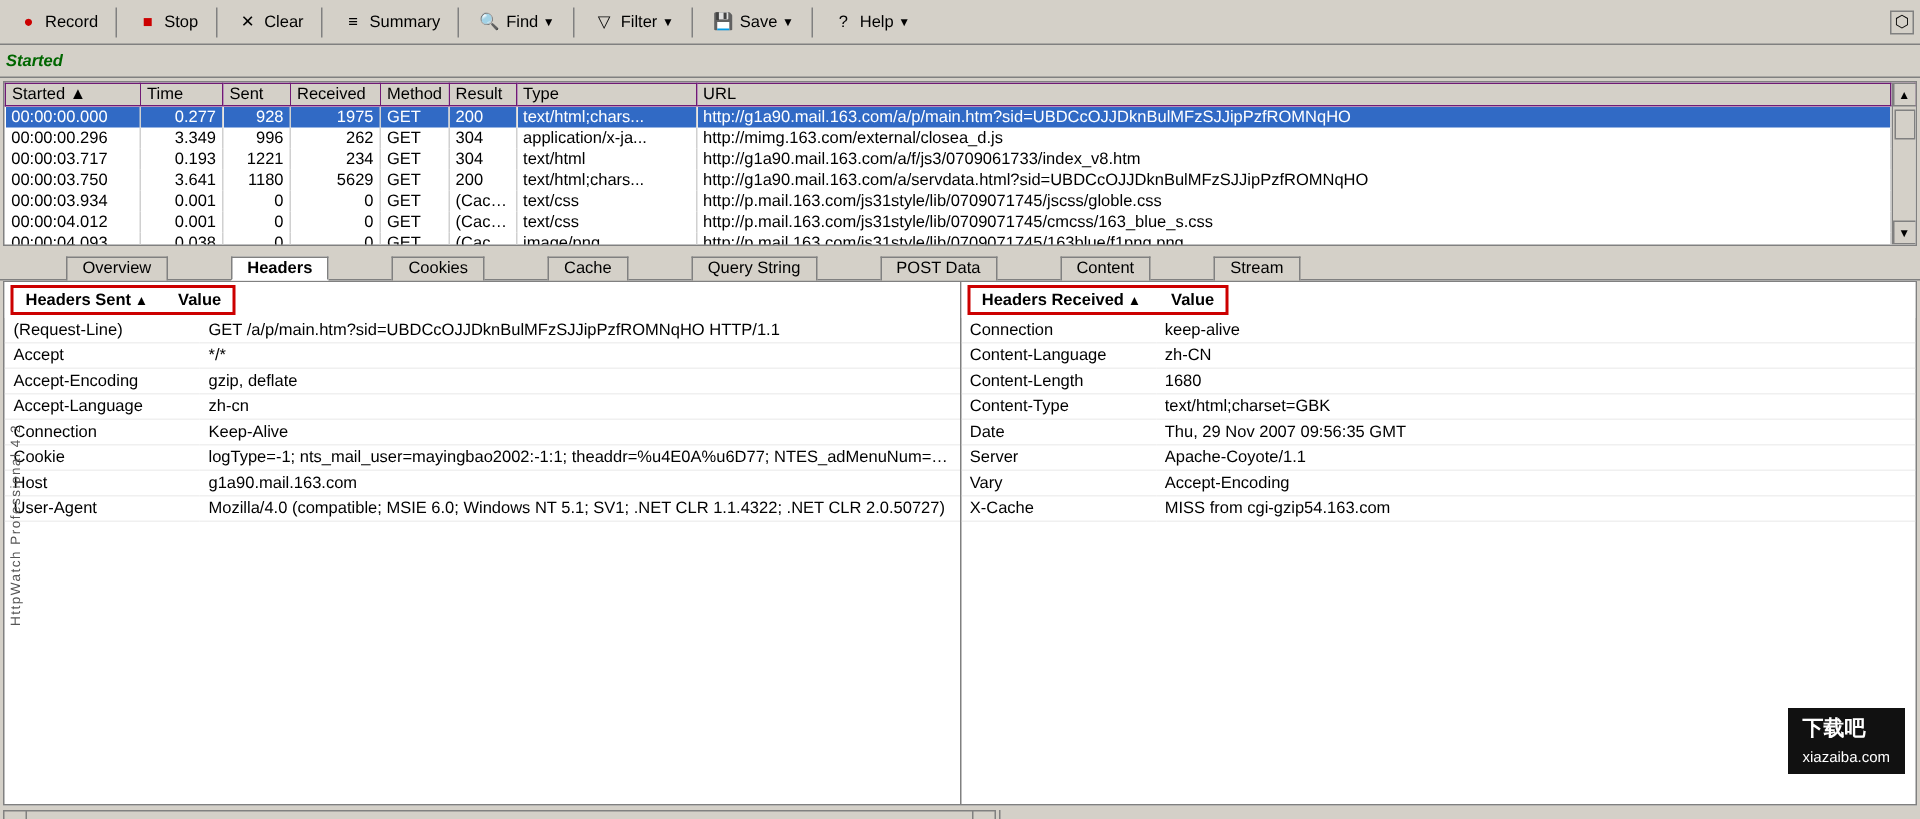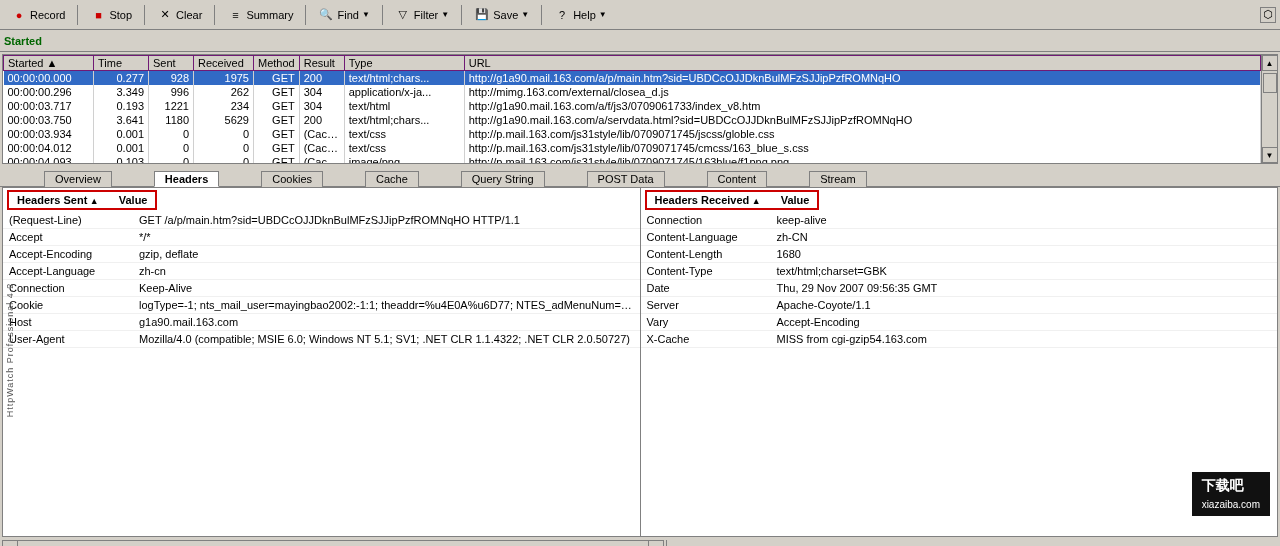--- a/index.html
+++ b/index.html
@@ -59,21 +59,21 @@
       border-right: 1px solid #d0d0d0;
       padding: 1px 4px;
       white-space: nowrap;
       overflow: hidden;
       max-width: 0;
     }
     .col-started { width: 90px; }
     .col-time { width: 55px; text-align: right; }
     .col-sent { width: 45px; text-align: right; }
     .col-received { width: 60px; text-align: right; }
-    .col-method { width: 45px; text-align: right; }
+    .col-method { width: 45px; }
     .col-result { width: 45px; }
     .col-type { width: 120px; }
     .col-url { width: auto; }
     
     
     .v-scrollbar {
       position: absolute;
       right: 0;
       top: 0;
       width: 16px;
@@ -280,21 +280,21 @@
       <span class="toolbar-icon">?</span>
       <span>Help</span>
       <span style="font-size:8px;">▼</span>
     </button>
     <div style="flex:1;"></div>
 
     <div style="width:16px;height:16px;border:1px solid #808080;display:flex;align-items:center;justify-content:center;cursor:pointer;background:#d4d0c8;">⬡</div>
   </div>
 
   <div style="display:flex;align-items:center;background:#d4d0c8;padding:2px 4px;border-bottom:1px solid #808080;height:22px;">
-    <span style="color:#006600;font-weight:bold;">Started</span>
+    <span style="color:#006600;font-weight:bold;font-style:italic;">Started</span>
   </div>
 
   <div id="request-table-container" style="position:relative;margin:2px;border:1px solid #808080;height:110px;overflow:hidden;">
     <table id="request-table">
       <thead>
         <tr>
           <th class="col-started">Started ▲</th>
           <th class="col-time">Time</th>
           <th class="col-sent">Sent</th>
           <th class="col-received">Received</th>
@@ -367,21 +367,21 @@
             <td class="col-sent" style="overflow: hidden; text-overflow: ellipsis;">0</td>
             <td class="col-received" style="overflow: hidden; text-overflow: ellipsis;">0</td>
             <td class="col-method" style="overflow: hidden; text-overflow: ellipsis;">GET</td>
             <td class="col-result" style="overflow: hidden; text-overflow: ellipsis;">(Cache)</td>
             <td class="col-type" style="overflow: hidden; text-overflow: ellipsis;">text/css</td>
             <td class="col-url" style="overflow: hidden; text-overflow: ellipsis;">http://p.mail.163.com/js31style/lib/0709071745/cmcss/163_blue_s.css</td>
             <td style="width: 16px;"></td>
           </tr>
           <tr>
             <td class="col-started" style="overflow: hidden; text-overflow: ellipsis;">00:00:04.093</td>
-            <td class="col-time" style="overflow: hidden; text-overflow: ellipsis;">0.103</td>
+            <td class="col-time" style="overflow: hidden; text-overflow: ellipsis;">0.038</td>
             <td class="col-sent" style="overflow: hidden; text-overflow: ellipsis;">0</td>
             <td class="col-received" style="overflow: hidden; text-overflow: ellipsis;">0</td>
             <td class="col-method" style="overflow: hidden; text-overflow: ellipsis;">GET</td>
             <td class="col-result" style="overflow: hidden; text-overflow: ellipsis;">(Cache)</td>
             <td class="col-type" style="overflow: hidden; text-overflow: ellipsis;">image/png</td>
             <td class="col-url" style="overflow: hidden; text-overflow: ellipsis;">http://p.mail.163.com/js31style/lib/0709071745/163blue/f1png.png</td>
             <td style="width: 16px;"></td>
           </tr>
         </tbody>
     </table>

